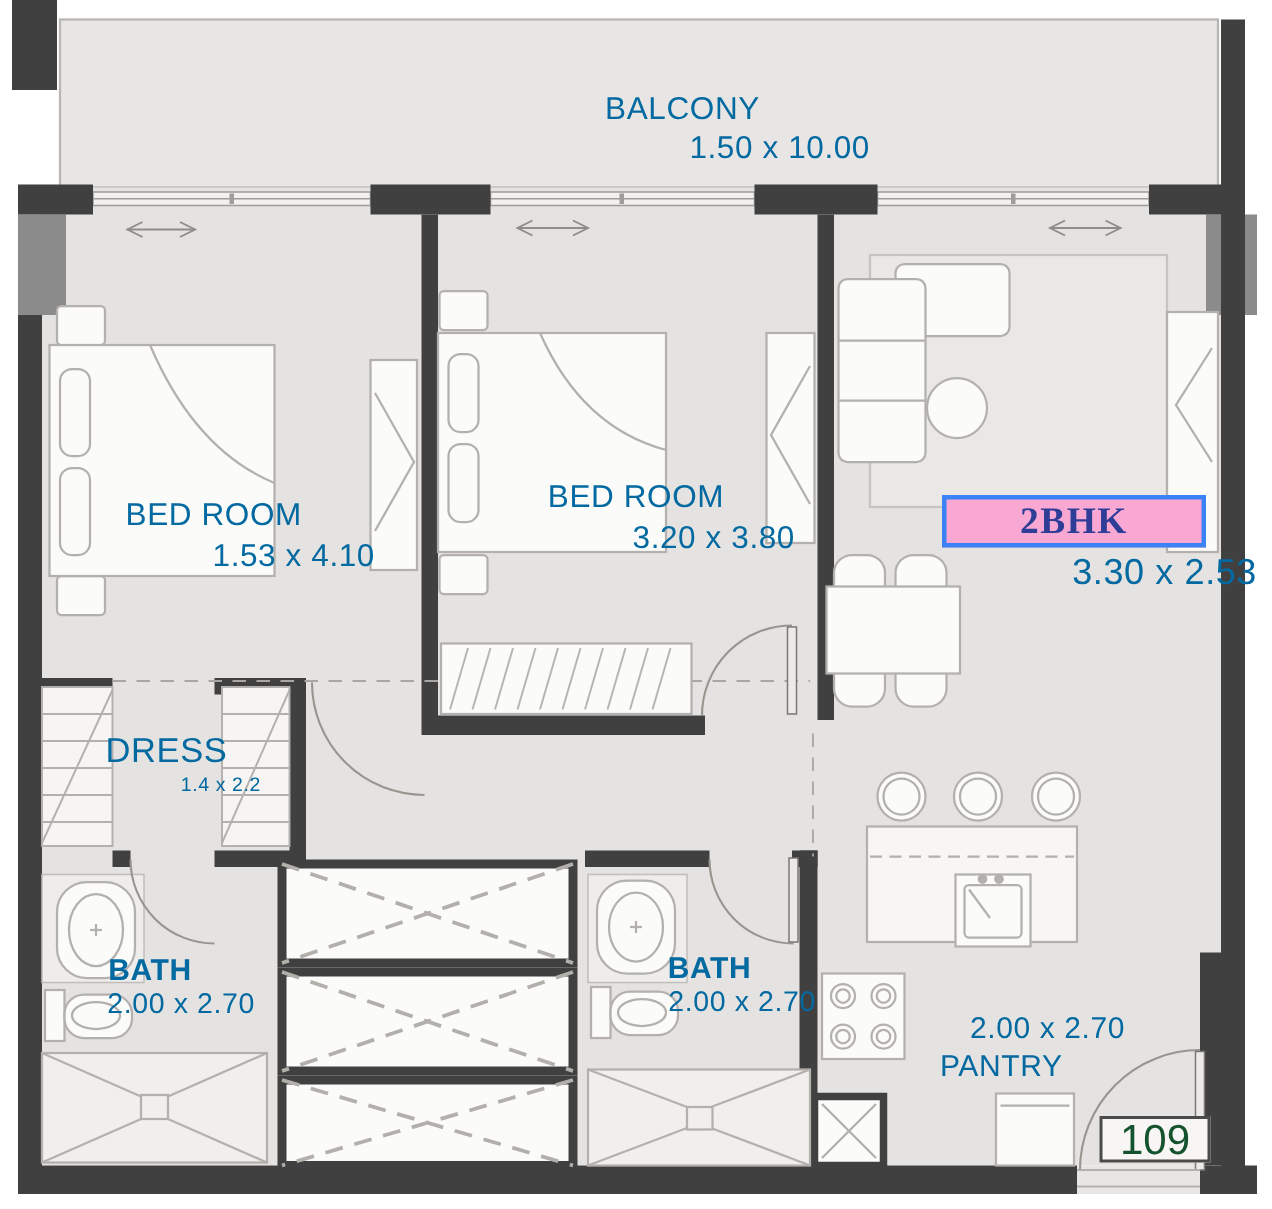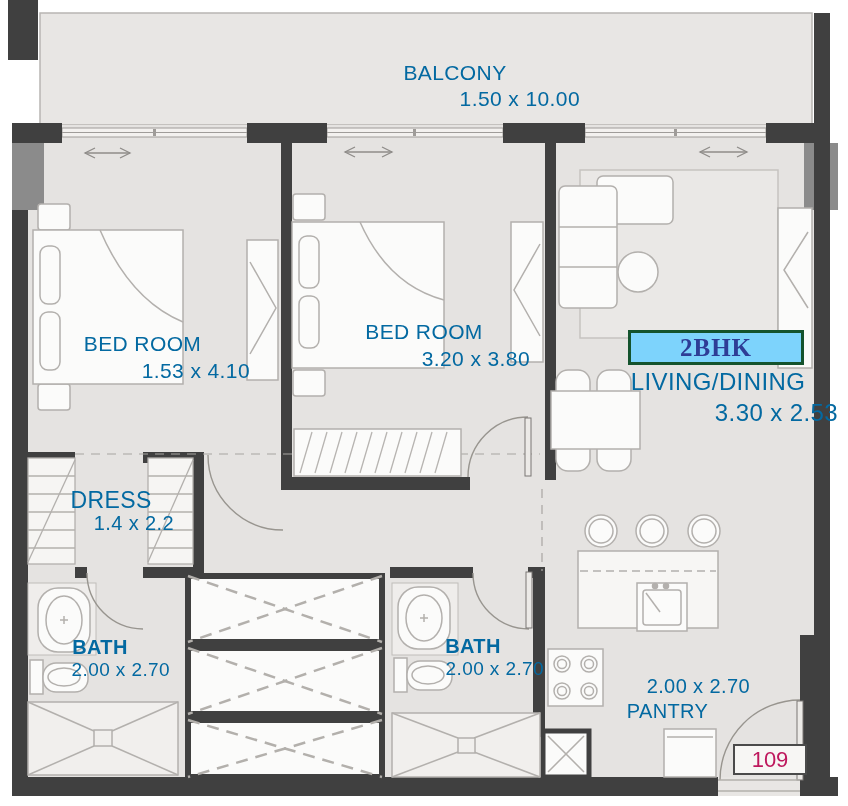--- a/index.html
+++ b/index.html
@@ -6,32 +6,32 @@
   .plan{position:relative;width:848px;height:806px;background:#ffffff;
         font-family:"Liberation Sans",sans-serif;overflow:hidden;}
   .plan svg{position:absolute;left:0;top:0;}
   .lbl{position:absolute;text-align:center;color:#0369a1;white-space:nowrap;z-index:5;}
   .room-name{font-size:21px;letter-spacing:.4px;}
   .room-dims{font-size:20px;letter-spacing:.4px;text-align:right;}
   .balcony-lbl .room-name,.balcony-lbl .room-dims{font-size:21px;line-height:26px;}
   .bed-lbl .room-name,.bed-lbl .room-dims{font-size:21px;line-height:27px;}
   .living-lbl .room-name,.living-lbl .room-dims{font-size:24px;line-height:31px;}
   .dress-lbl .room-name{font-size:23px;line-height:24px;}
-  .dress-lbl .room-dims{font-size:20px;line-height:22px;}
+  .dress-lbl .room-dims{font-size:13px;line-height:22px;}
   .bath-lbl .room-name{font-size:20px;line-height:22px;font-weight:bold;}
   .bath-lbl .room-dims{font-size:19px;line-height:23px;}
   .pantry-lbl .room-name,.pantry-lbl .room-dims{font-size:20px;line-height:25px;}
   .tag-box{position:absolute;left:628px;top:330px;width:170px;height:29px;
-           border:3px solid #14532d;background:#7dd3fc;display:flex;align-items:center;
+           border:3px solid #3b82f6;background:#f9a8d4;display:flex;align-items:center;
            justify-content:center;z-index:6;text-align:right;}
   .tag-box span{font-family:"Liberation Serif",serif;font-weight:700;font-size:25px;
                 color:#2e3d96;letter-spacing:1px;}
   .unit-box{position:absolute;left:733px;top:744px;width:70px;height:27px;
             border:2px solid #4a4a4a;background:#f7f6f4;display:flex;align-items:center;
-            justify-content:center;z-index:6;font-size:22px;color:#be185d;}
+            justify-content:center;z-index:6;font-size:28px;color:#14532d;}
 </style>
 </head>
 <body>
 
 <div class="plan">
 <svg width="848" height="806" viewBox="0 0 848 806">
 
   <g>
     <rect x="40" y="13" width="772" height="112" fill="#e8e6e4" stroke="#b8b5b2" stroke-width="1.5"></rect>
     <rect x="28" y="125" width="786" height="652" fill="#e5e3e1"></rect>
@@ -277,21 +277,20 @@
   <div class="lbl bed-lbl" style="left:318px;top:318px;width:212px;">
     <div class="room-name">BED ROOM</div>
     <div class="room-dims">3.20 x 3.80</div>
   </div>
 
   <div class="tag-box">
     <span>2BHK</span>
   </div>
 
   <div class="lbl living-lbl" style="left:598px;top:366px;width:240px;">
-    <div class="room-name">LIVING/DINING</div>
     <div class="room-dims">3.30 x 2.53</div>
   </div>
 
   <div class="lbl dress-lbl" style="left:48px;top:488px;width:126px;">
     <div class="room-name">DRESS</div>
     <div class="room-dims">1.4 x 2.2</div>
   </div>
 
   <div class="lbl bath-lbl" style="left:30px;top:636px;width:140px;">
     <div class="room-name">BATH</div>

